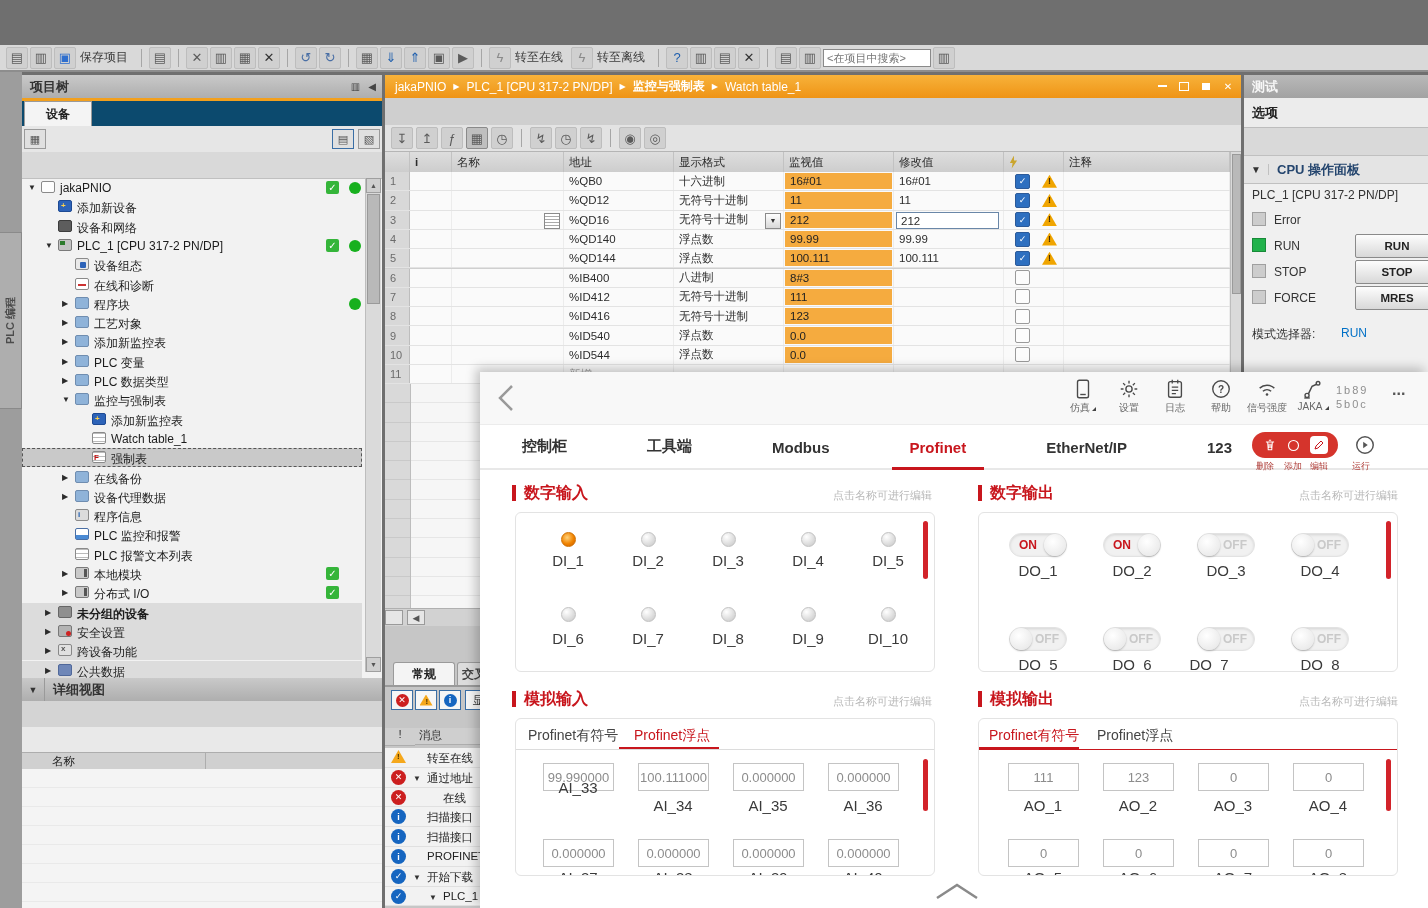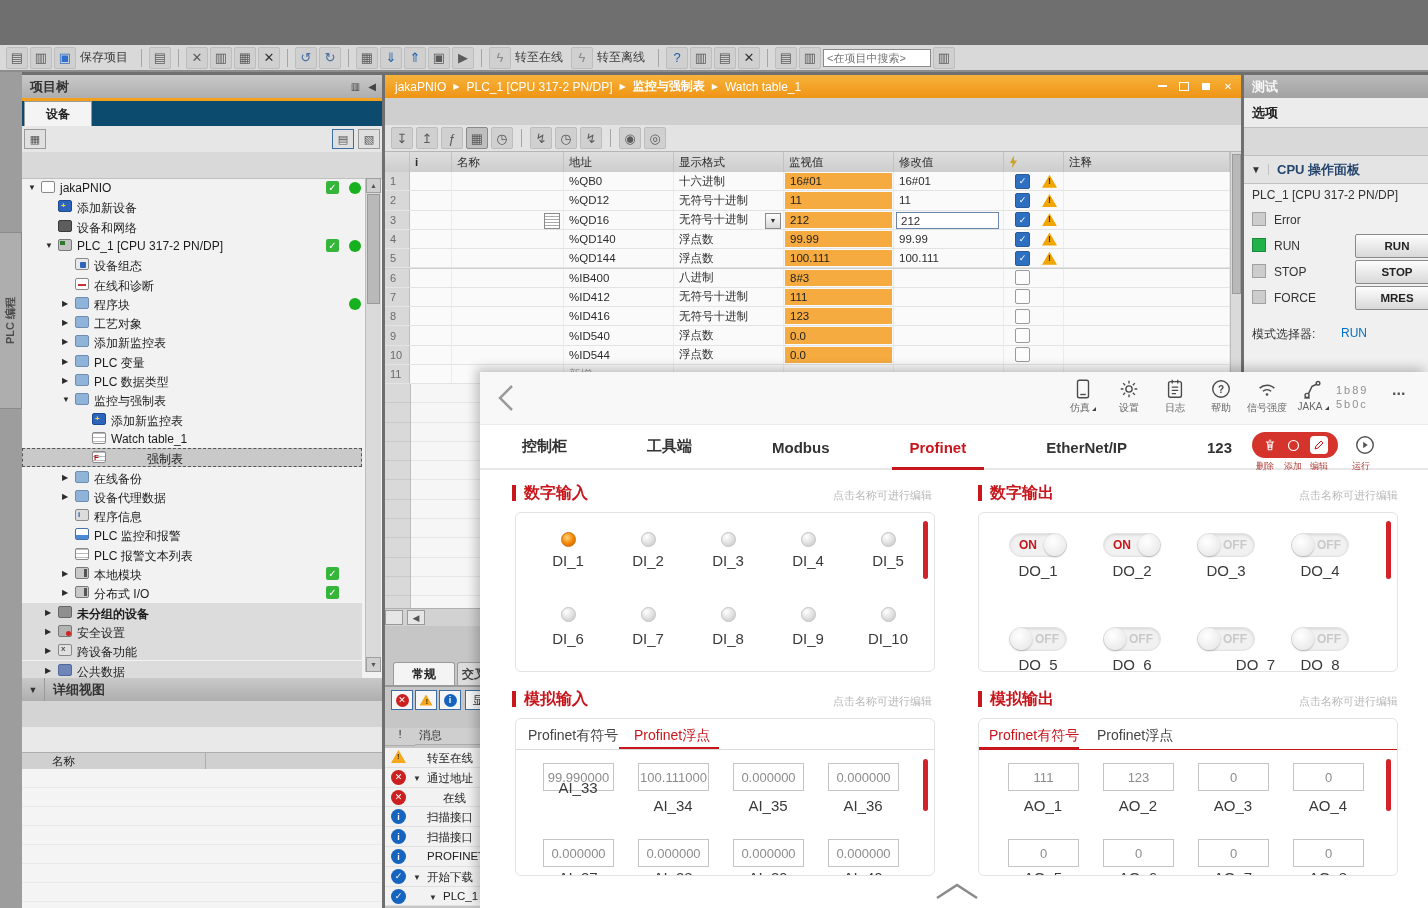--- a/index.html
+++ b/index.html
@@ -316,21 +316,21 @@
         <div class="trow" style="top: 231.6px;">
           <span class="ti ti-add-watch" style="left: 70px;"></span>
           <span class="tlb" style="left: 89px;">添加新监控表</span>
         </div>
         <div class="trow" style="top: 250.9px;">
           <span class="ti ti-watch" style="left: 70px;"></span>
           <span class="tlb" style="left: 89px;">Watch table_1</span>
         </div>
         <div class="trow sel" style="top: 270.2px;">
           <span class="ti ti-force" style="left: 70px;"></span>
-          <span class="tlb" style="left: 89px; margin-left: 36px;">强制表</span>
+          <span class="tlb" style="left: 89px;">强制表</span>
         </div>
         <div class="trow" style="top: 289.5px;">
           <span class="texp" style="left: 40px;">▶</span>
           <span class="ti ti-backup" style="left: 53px;"></span>
           <span class="tlb" style="left: 72px;">在线备份</span>
         </div>
         <div class="trow" style="top: 308.8px;">
           <span class="texp" style="left: 40px;">▶</span>
           <span class="ti ti-proxy" style="left: 53px;"></span>
           <span class="tlb" style="left: 72px;">设备代理数据</span>
@@ -900,21 +900,21 @@
         <div class="jl" style="left: 19px; top: 143px;">DO_5</div>
         <div class="tg off" style="left: 124px; top: 114px;">
           <span class="knob"></span>
           <span class="off-t">OFF</span>
         </div>
         <div class="jl" style="left: 113px; top: 143px;">DO_6</div>
         <div class="tg off" style="left: 218px; top: 114px;">
           <span class="knob"></span>
           <span class="off-t">OFF</span>
         </div>
-        <div class="jl" style="left: 216px; top: 143px; text-align: right;">DO_7</div>
+        <div class="jl" style="left: 190px; top: 143px;">DO_7</div>
         <div class="tg off" style="left: 312px; top: 114px;">
           <span class="knob"></span>
           <span class="off-t">OFF</span>
         </div>
         <div class="jl" style="left: 301px; top: 143px;">DO_8</div>
       </div>
     <div class="jcard" id="card-ai" style="left:35px;top:346px;width:420px;height:158px;">
       <span class="stab" style="left:12px;">Profinet有符号</span>
       <span class="stab red" style="left:118px;">Profinet浮点</span>
       <div class="sline"></div>

